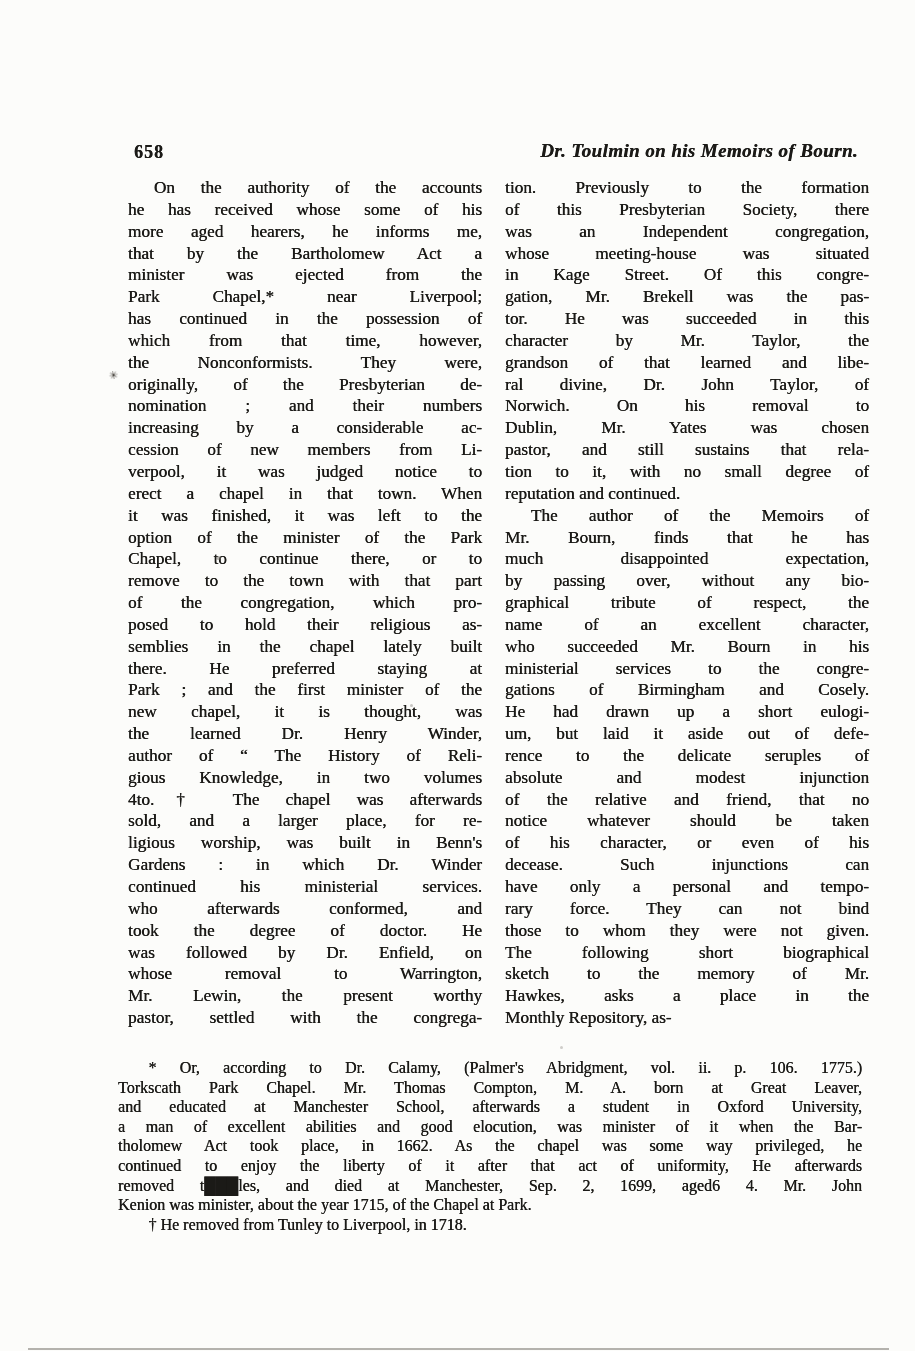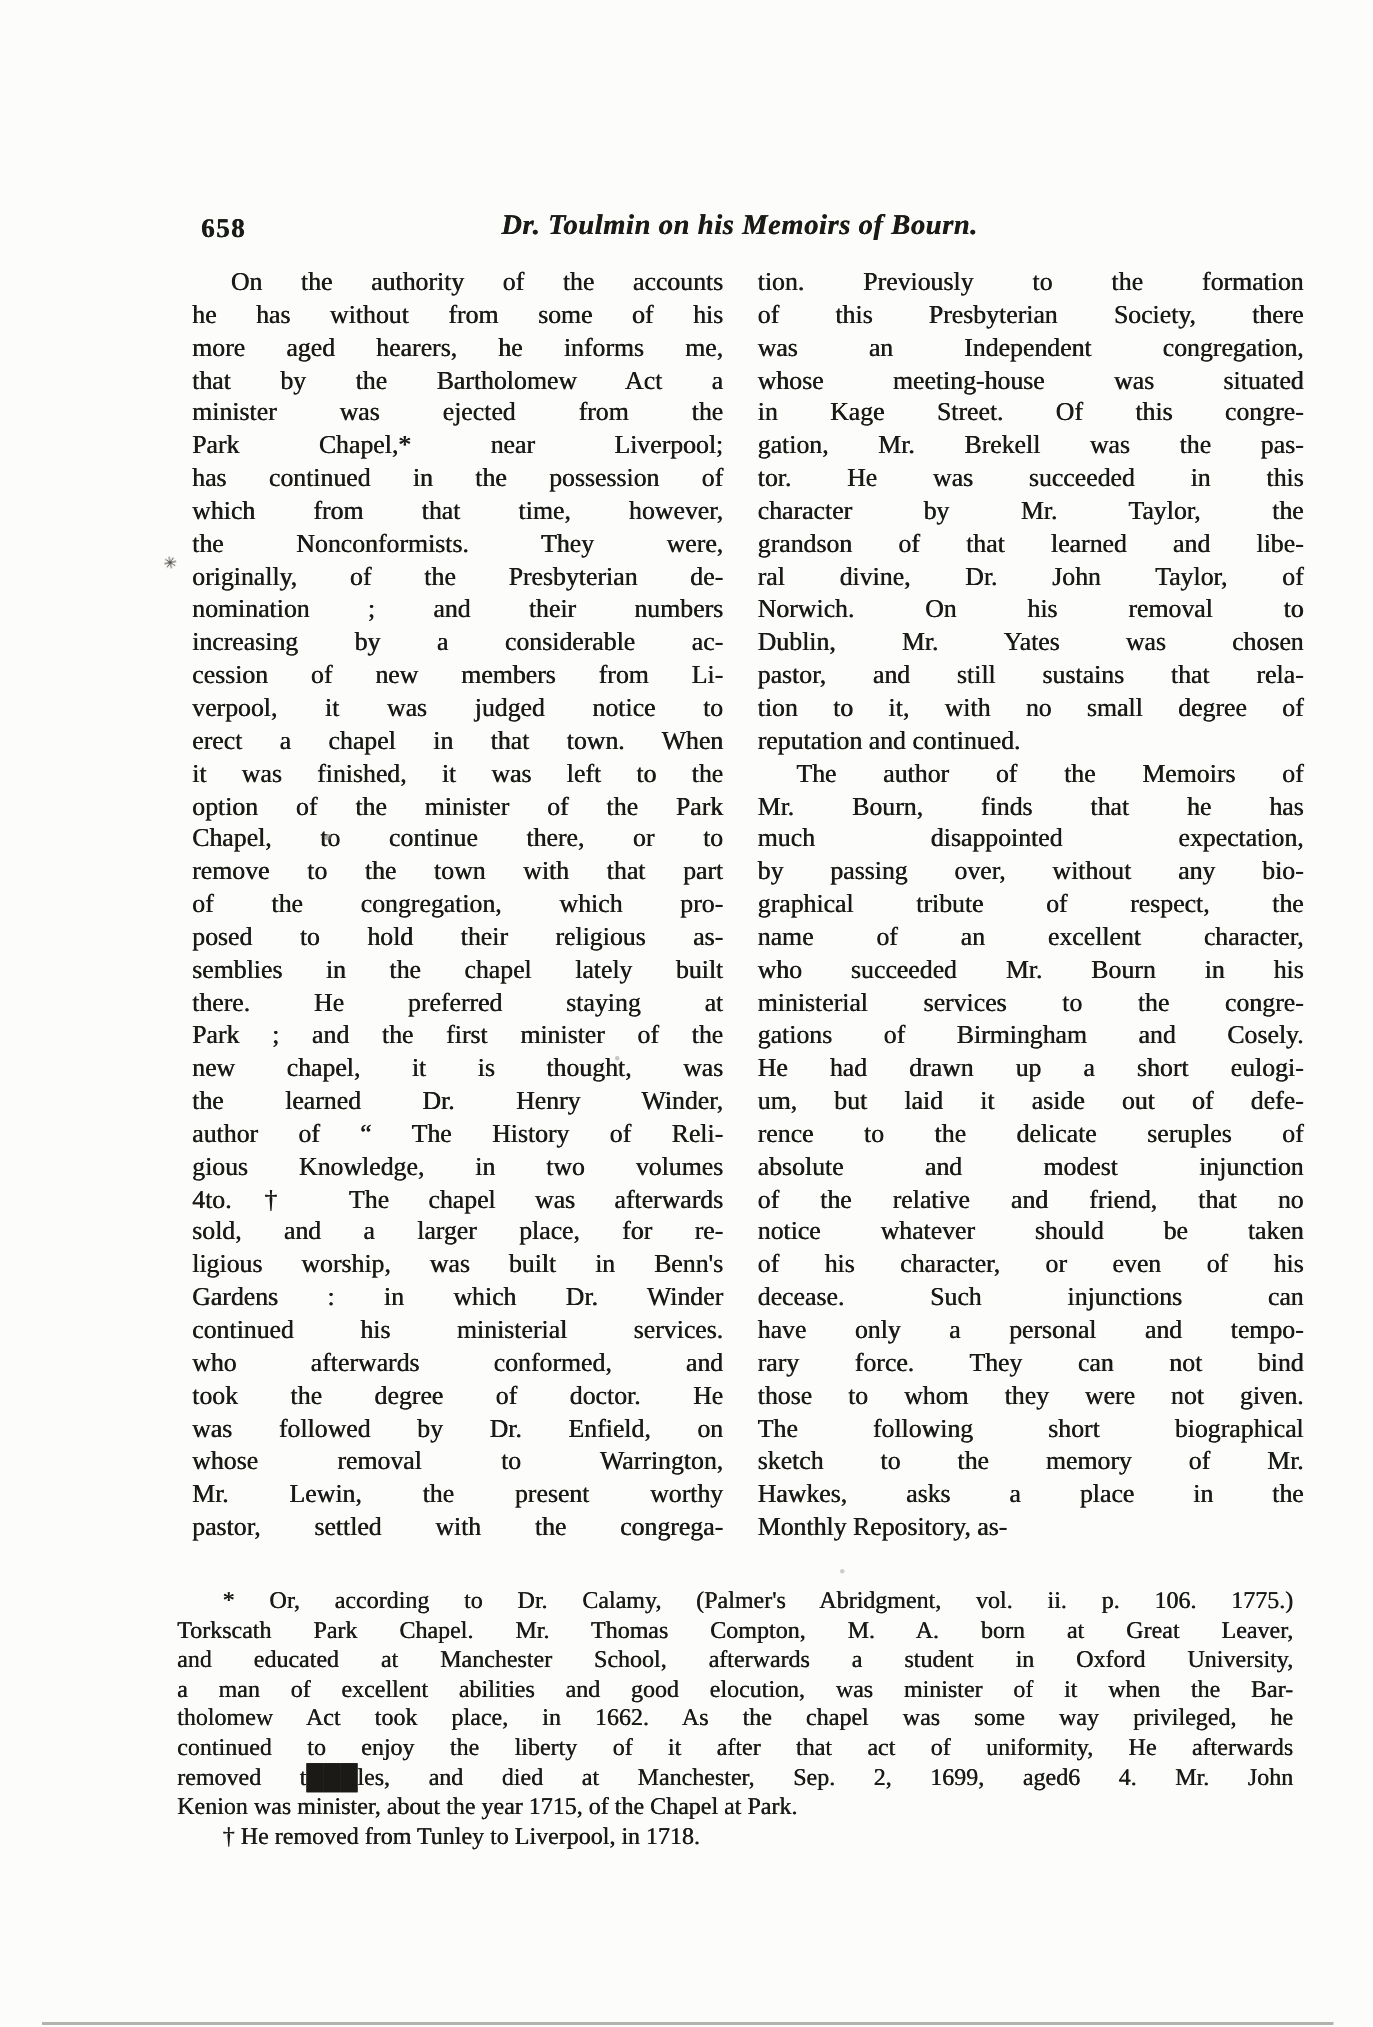--- a/index.html
+++ b/index.html
@@ -13,21 +13,21 @@
   .page{position:relative;width:915px;height:1351px;}
 
   
   .hdr{position:absolute;top:112px;left:128px;width:730px;height:26px;margin-top:28px;}
   .pagenum{
     position:absolute;left:6px;top:2px;
     font-size:18px;font-weight:bold;letter-spacing:1px;
     text-shadow:0.3px 0 0 currentColor;
   }
   .ptitle{
-    display:block;text-align:center;
+    display:block;text-align:right;
     font-size:19px;font-style:italic;font-weight:bold;
     letter-spacing:0.4px;
     text-shadow:0.3px 0 0 currentColor;
   }
 
   
   .columns{
     position:absolute;top:151px;left:128px;
     display:flex;gap:23px;margin-top:26px;
   }
@@ -81,21 +81,21 @@
 <div class="page">
 
   <div class="hdr">
     <span class="pagenum">658</span>
     <span class="ptitle">Dr. Toulmin on his Memoirs of Bourn.</span>
   </div>
 
   <div class="columns">
     <div class="col col-left">
         <div class="line indent">On the authority of the accounts</div>
-        <div class="line">he has without from some of his</div>
+        <div class="line">he has received whose some of his</div>
         <div class="line">more aged hearers, he informs me,</div>
         <div class="line">that by the Bartholomew Act a</div>
         <div class="line">minister was ejected from the</div>
         <div class="line">Park Chapel,* near Liverpool;</div>
         <div class="line">has continued in the possession of</div>
         <div class="line">which from that time, however,</div>
         <div class="line">the Nonconformists.  They were,</div>
         <div class="line">originally, of the Presbyterian de-</div>
         <div class="line">nomination ; and their numbers</div>
         <div class="line">increasing by a considerable ac-</div>

